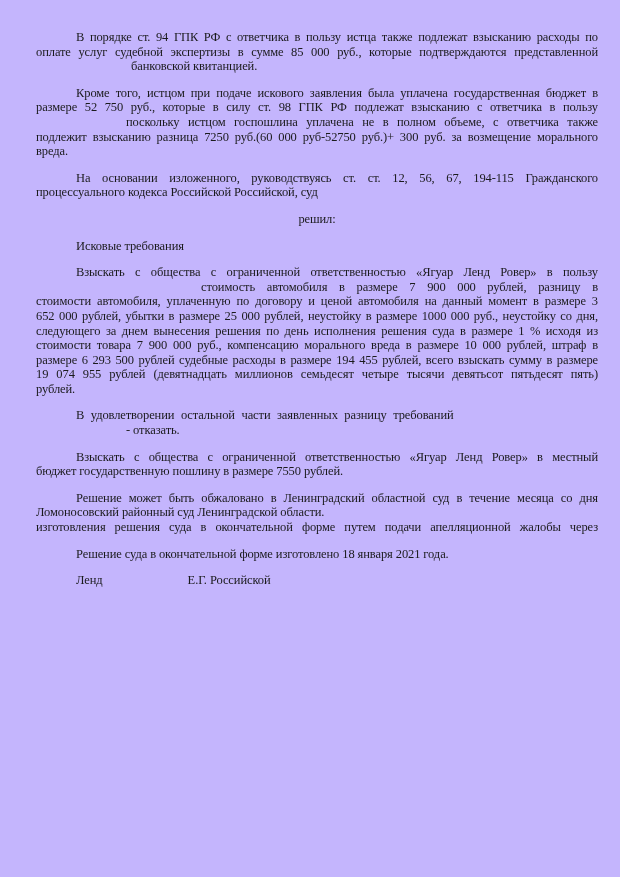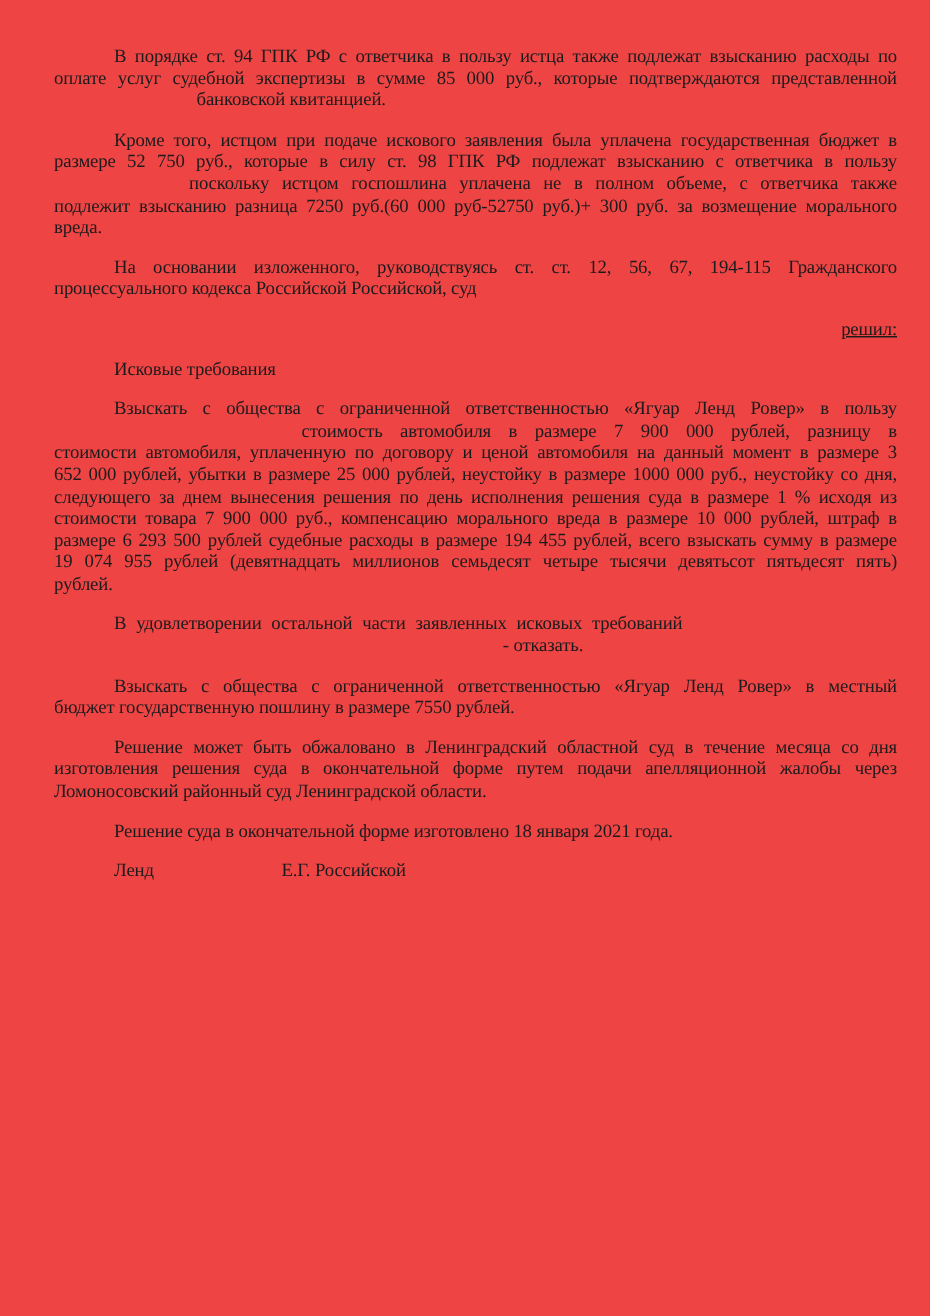--- a/index.html
+++ b/index.html
@@ -33,33 +33,33 @@
   }
   
   .line.justify::after {
     content: "";
     display: inline-block;
     width: 100%;
     height: 0;
     vertical-align: top;
   }
   .line.left   { text-align: left; }
-  .line.center { text-align: right; text-decoration: underline; }
+  .line.center { text-align: center; }
   .line.spread { word-spacing: 3.5px; }
   .line.split  { display: flex; align-items: baseline; }
   .gapspan {
     display: inline-block;
     height: 1px;
     flex: 0 0 auto;
   }
 </style>
 </head>
 <body>
 
-<div class="page" style="background: #ef4444; color: rgb(27, 27, 29);">
+<div class="page" style="background: #c4b5fd; color: rgb(27, 27, 29);">
     <div class="para">
       <div class="line justify" style="padding-left: 40px;">В порядке ст. 94 ГПК РФ с ответчика в пользу истца также подлежат взысканию расходы по</div>
       <div class="line justify">оплате услуг судебной экспертизы в сумме 85 000 руб., которые подтверждаются представленной</div>
       <div class="line left" style="padding-left: 95px;">банковской квитанцией.</div>
     </div>
     <div class="para">
       <div class="line justify" style="padding-left: 40px;">Кроме того, истцом при подаче искового заявления была уплачена государственная бюджет в</div>
       <div class="line justify">размере 52 750 руб., которые в силу ст. 98 ГПК РФ подлежат взысканию с ответчика в пользу</div>
       <div class="line justify" style="padding-left: 90px;">поскольку истцом госпошлина уплачена не в полном объеме, с ответчика также</div>
       <div class="line justify">подлежит взысканию разница 7250 руб.(60 000 руб-52750 руб.)+ 300 руб. за возмещение морального</div>
@@ -84,33 +84,33 @@
       <div class="line justify" style="padding-left: 165px;">стоимость автомобиля в размере 7 900 000 рублей, разницу в</div>
       <div class="line justify">стоимости автомобиля, уплаченную по договору и ценой автомобиля на данный момент в размере 3</div>
       <div class="line justify">652 000 рублей, убытки в размере 25 000 рублей, неустойку в размере 1000 000 руб., неустойку со дня,</div>
       <div class="line justify">следующего за днем вынесения решения по день исполнения решения суда в размере 1 % исходя из</div>
       <div class="line justify">стоимости товара 7 900 000 руб., компенсацию морального вреда в размере 10 000 рублей, штраф в</div>
       <div class="line justify">размере 6 293 500 рублей судебные расходы в размере 194 455 рублей, всего взыскать сумму в размере</div>
       <div class="line justify">19 074 955 рублей (девятнадцать миллионов семьдесят четыре тысячи девятьсот пятьдесят пять)</div>
       <div class="line left">рублей.</div>
     </div>
     <div class="para">
-      <div class="line left spread" style="padding-left: 40px;">В удовлетворении остальной части заявленных исковых требований</div>
-      <div class="line left" style="padding-left: 90px; text-align: center;">- отказать.</div>
+      <div class="line left spread" style="padding-left: 40px;">В удовлетворении остальной части заявленных разницу требований</div>
+      <div class="line left" style="padding-left: 90px;">- отказать.</div>
     </div>
     <div class="para">
       <div class="line justify" style="padding-left: 40px;">Взыскать с общества с ограниченной ответственностью «Ягуар Ленд Ровер» в местный</div>
       <div class="line left">бюджет государственную пошлину в размере 7550 рублей.</div>
     </div>
     <div class="para">
     </div>
     <div class="para">
       <div class="line justify" style="padding-left: 40px;">Решение может быть обжаловано в Ленинградский областной суд в течение месяца со дня</div>
+      <div class="line left">Ломоносовский районный суд Ленинградской области.</div>
       <div class="line justify">изготовления решения суда в окончательной форме путем подачи апелляционной жалобы через</div>
-      <div class="line left">Ломоносовский районный суд Ленинградской области.</div>
     </div>
     <div class="para">
       <div class="line left" style="padding-left: 40px;">Решение суда в окончательной форме изготовлено 18 января 2021 года.</div>
     </div>
     <div class="para">
       <div class="line split" style="padding-left: 40px;">
         <span>Ленд</span>
         <span class="gapspan" style="width: 85px;"></span>
         <span>Е.Г. Российской</span>
       </div>

